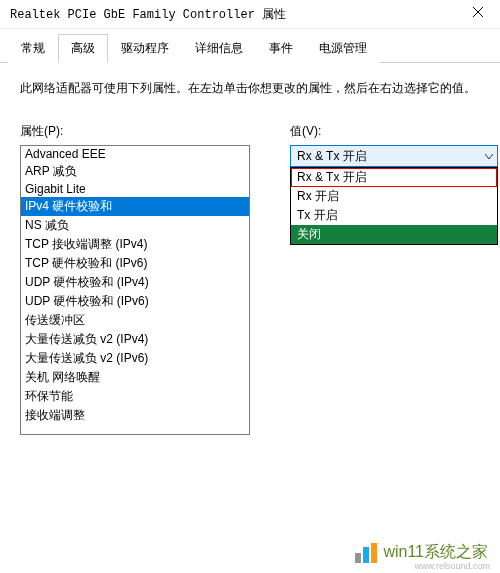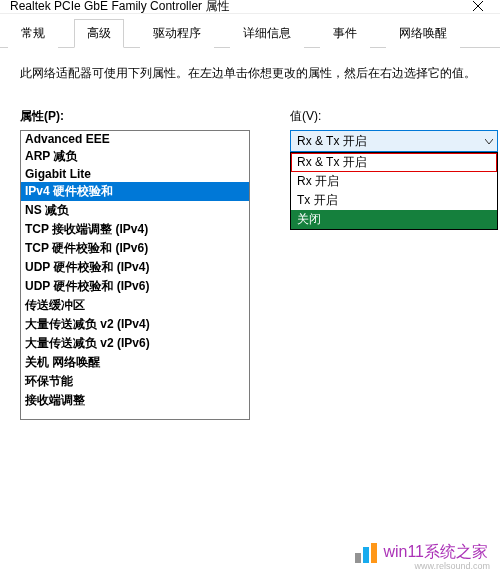--- a/index.html
+++ b/index.html
@@ -9,39 +9,40 @@
       background: #fff;
       width: 500px;
       height: 573px;
       overflow: hidden;
       position: relative;
     }
     .titlebar {
       display: flex;
       align-items: center;
       justify-content: space-between;
-      height: 14px;
+      height: 29px;
       padding: 0 0 0 10px;
       border-bottom: 1px solid #eee;
+      font-family: Liberation Mono, monospace;
     }
     .titlebar-text { font-size: 12px; }
     .close-btn {
       width: 45px;
       height: 30px;
       display: flex;
       align-items: center;
       justify-content: center;
       cursor: pointer;
     }
     .close-btn svg { width: 10px; height: 10px; }
     .tabs {
       display: flex;
       padding: 4px 8px 0 8px;
       border-bottom: 1px solid #d0d0d0;
-      gap: 16px;
+      gap: 0;
     }
     .tab {
       padding: 5px 12px;
       cursor: pointer;
       border: 1px solid transparent;
       position: relative;
       top: 1px;
       background: #fff;
       font-size: 12px;
     }
@@ -54,21 +55,21 @@
     }
     .desc {
       line-height: 1.7;
       margin-bottom: 25px;
       font-size: 12px;
     }
     .cols {
       display: flex;
       gap: 40px;
     }
-    .col-left { flex: 0 0 230px; font-weight: bold; }
+    .col-left { flex: 0 0 230px; }
     .col-right { flex: 1; }
     .field-label {
       display: block;
       margin-bottom: 5px;
       font-size: 12px;
     }
     .listbox {
       width: 230px;
       height: 290px;
       border: 1px solid #7a7a7a;
@@ -138,21 +139,21 @@
     }
     .wm-logo {
       display: flex;
       gap: 2px;
       align-items: flex-end;
     }
     .wm-bar { width: 6px; }
     .wm-b1 { height: 10px; background: #888; }
     .wm-b2 { height: 16px; background: #00a2ed; }
     .wm-b3 { height: 20px; background: #ff8c00; }
-    .wm-text { font-size: 16px; font-weight: 500; color: #a21caf; }
+    .wm-text { font-size: 16px; font-weight: 500; color: #4d7c0f; }
     .wm-url {
       position: absolute;
       bottom: 2px;
       right: 10px;
       font-size: 9px;
       color: #bbb;
     }
   </style>
 </head>
 <body>
@@ -168,21 +169,21 @@
     </span>
   </div>
 </div>
 
 <div class="tabs">
   <div class="tab">常规</div>
   <div class="tab active">高级</div>
   <div class="tab">驱动程序</div>
   <div class="tab">详细信息</div>
   <div class="tab">事件</div>
-  <div class="tab">网络唤醒</div>
+  <div class="tab">电源管理</div>
 </div>
 
 <div class="content">
   <p class="desc">此网络适配器可使用下列属性。在左边单击你想更改的属性，然后在右边选择它的值。</p>
 
   <div class="cols">
     <div class="col-left">
       <label class="field-label">属性(P):</label>
       <div class="listbox">
         <div class="list-item">Advanced EEE</div>

